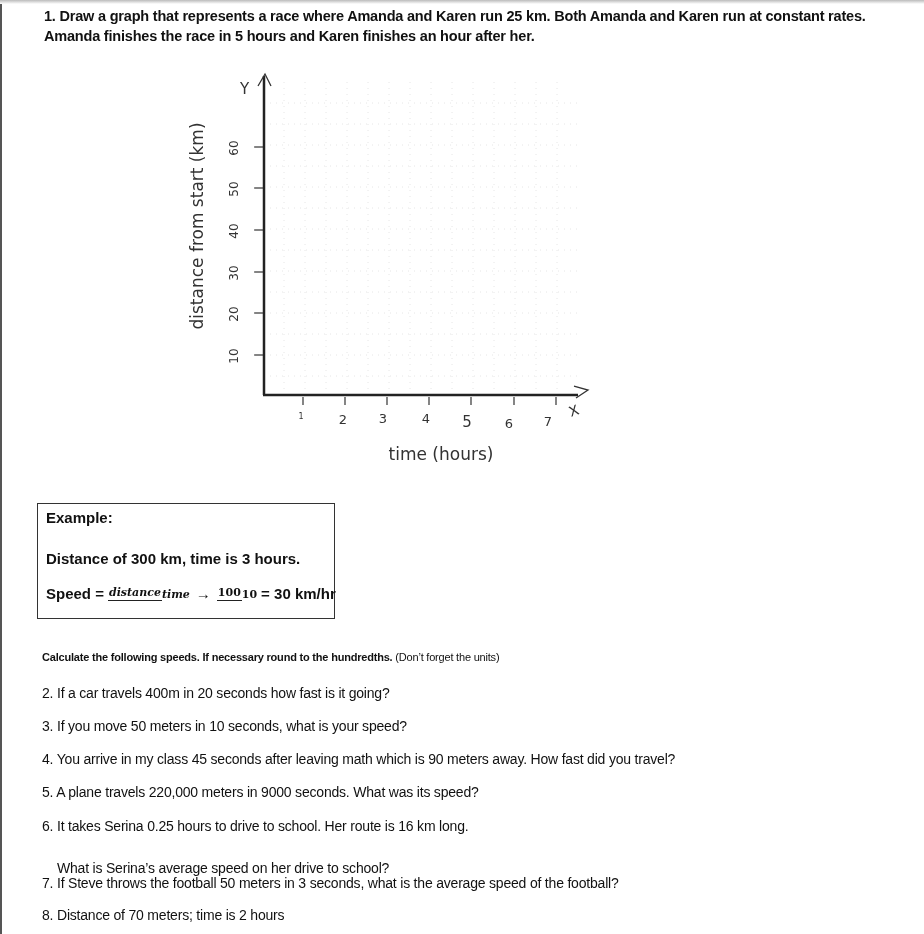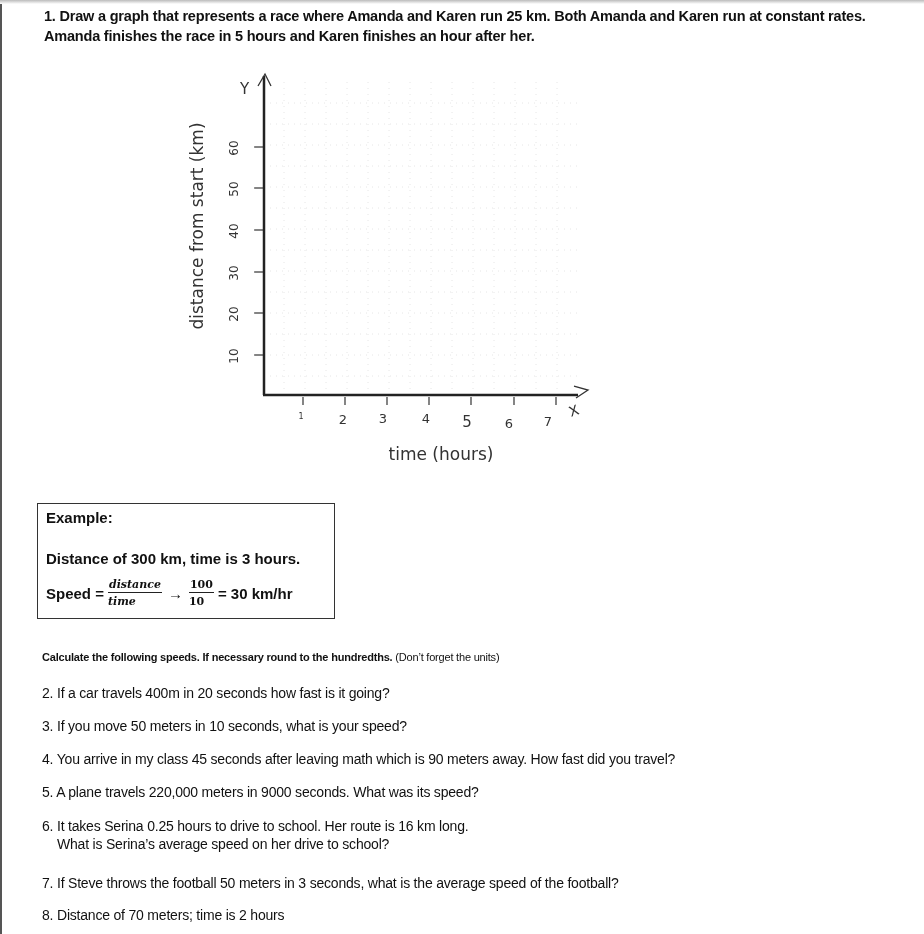--- a/index.html
+++ b/index.html
@@ -11,30 +11,30 @@
   .q1 { position: absolute; left: 44px; top: 6px; width: 860px;
         font-size: 14.5px; font-weight: bold; line-height: 20px; letter-spacing: -0.2px; }
   .graph { position: absolute; left: 0; top: 60px; width: 924px; height: 420px; }
   .graph svg { position: absolute; left: 0; top: 0; }
   .hand { font-family: "DejaVu Sans", sans-serif; fill: #333; font-weight: normal; }
   .example { position: absolute; left: 37px; top: 503px; width: 296px; height: 114px;
              border: 1.5px solid #333; font-weight: bold; font-size: 15px; }
   .example .ex-title { position: absolute; left: 8px; top: 5px; }
   .example .ex-line { position: absolute; left: 8px; top: 38px; margin-top: 8px; }
   .example .ex-speed { position: absolute; left: 8px; top: 70px; display: flex; align-items: center; white-space: nowrap; }
-  .frac { display: inline-flex; flex-direction: column; align-items: flex-start; margin: 4px 4px;
+  .frac { display: inline-flex; align-items: flex-start; margin: 12px 4px;
           font-family: "DejaVu Serif", serif; font-style: italic; font-size: 11px; font-weight: bold; }
   .frac.num { font-style: normal; }
   .frac .top { border-bottom: 1px solid #222; padding: 0 1px 1px; }
   .frac .bot { padding-top: 2px; }
   .arrow { margin: 0 2px; font-size: 15px; }
   .instructions { position: absolute; left: 42px; top: 651px; font-size: 11px; letter-spacing: -0.2px; }
   .instructions b { font-weight: bold; }
   .question { position: absolute; left: 42px; font-size: 14px; line-height: 18px; letter-spacing: -0.2px; }
-  .question .indent { display: block; padding-left: 15px; }
+  .question .indent { display: block; padding-left: 15px; margin-top: 24px; }
 </style>
 </head>
 <body>
 
 <div class="left-edge"></div>
 <div class="top-shade"></div>
 
 <div class="q1">1. Draw a graph that represents a race where Amanda and Karen run 25 km. Both Amanda and Karen run at constant rates. Amanda finishes the race in 5 hours and Karen finishes an hour after her.</div>
 
 <div class="graph">

